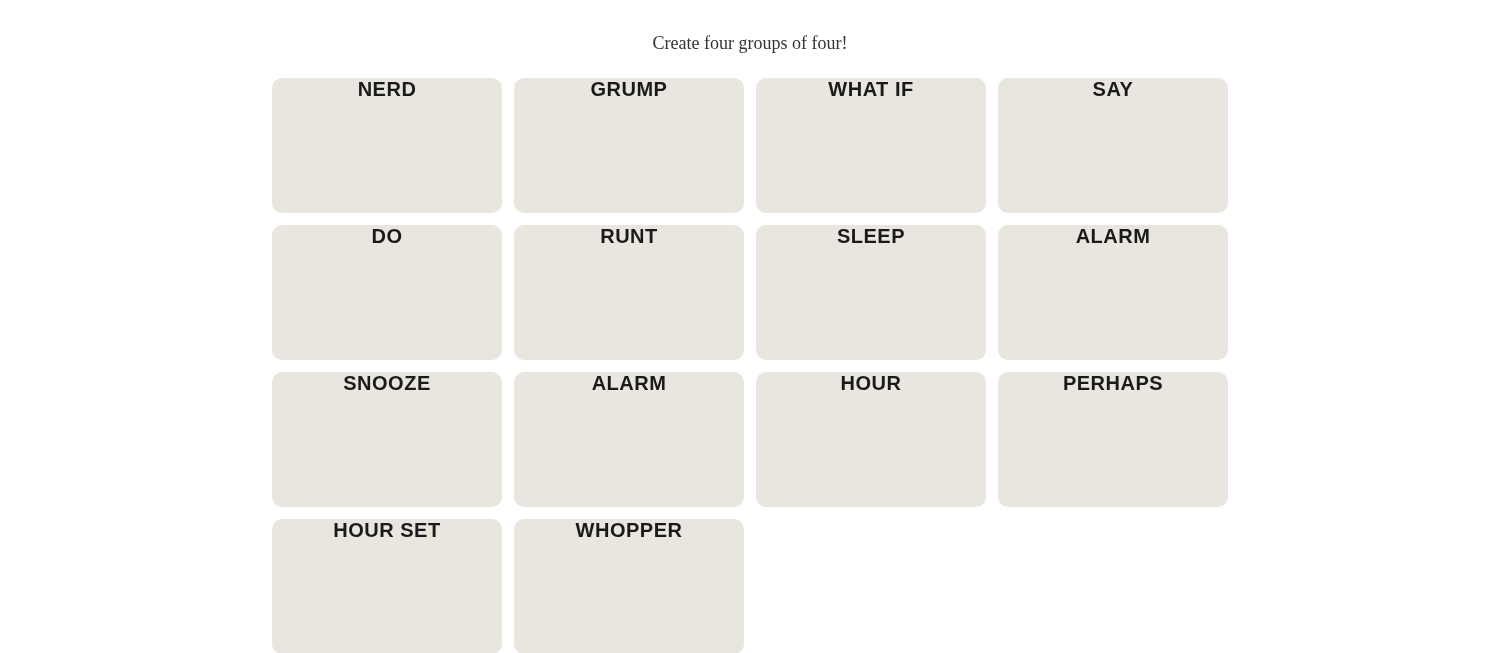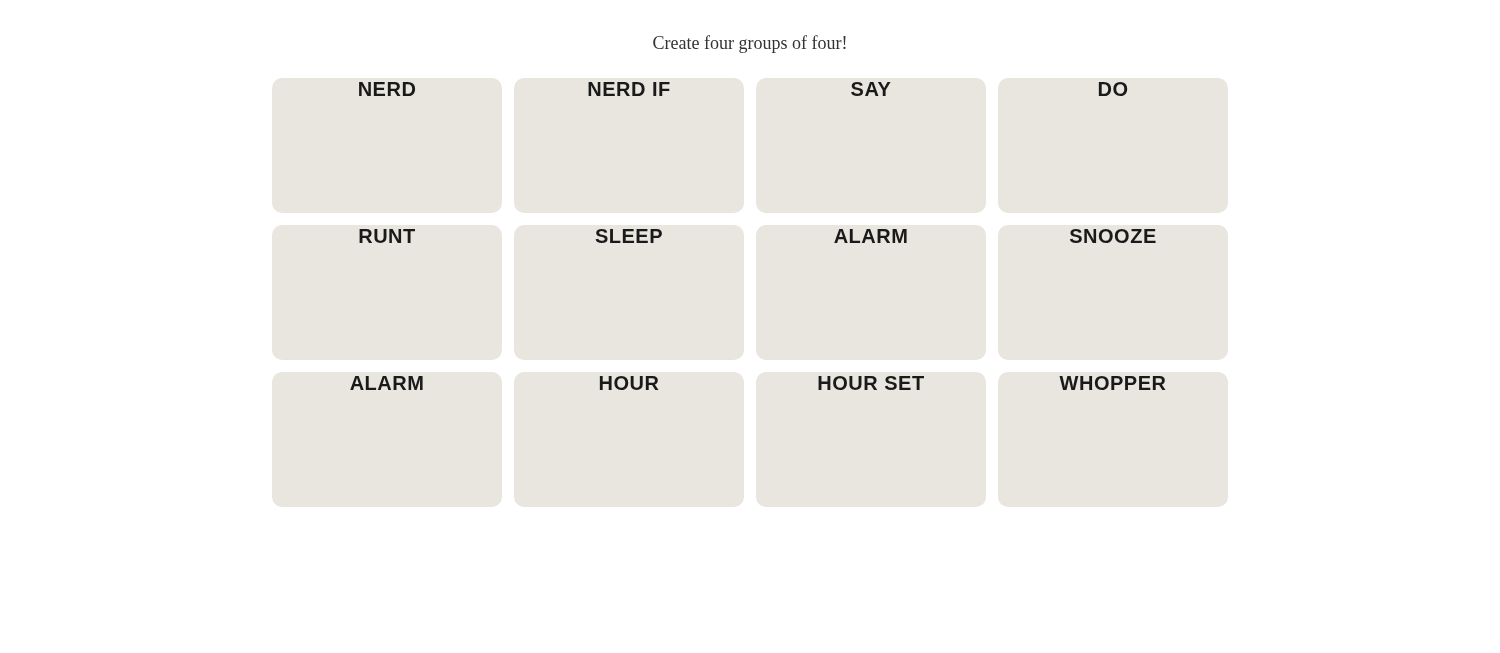--- a/index.html
+++ b/index.html
@@ -56,21 +56,24 @@
 </head>
 <body>
 
 <p class="subtitle">Create four groups of four!</p>
 
 <div class="grid">
 <div class="tile">
       <span class="tile-label">NERD</span>
     </div>
     <div class="tile">
-      <span class="tile-label">NERD IF</span>
+      <span class="tile-label">GRUMP</span>
+    </div>
+    <div class="tile">
+      <span class="tile-label">WHAT IF</span>
     </div>
     <div class="tile">
       <span class="tile-label">SAY</span>
     </div>
     <div class="tile">
       <span class="tile-label">DO</span>
     </div>
     <div class="tile">
       <span class="tile-label">RUNT</span>
     </div>
@@ -83,18 +86,21 @@
     <div class="tile">
       <span class="tile-label">SNOOZE</span>
     </div>
     <div class="tile">
       <span class="tile-label">ALARM</span>
     </div>
     <div class="tile">
       <span class="tile-label">HOUR</span>
     </div>
     <div class="tile">
+      <span class="tile-label">PERHAPS</span>
+    </div>
+    <div class="tile">
       <span class="tile-label">HOUR SET</span>
     </div>
     <div class="tile">
       <span class="tile-label">WHOPPER</span>
     </div>
   </div>
 
 </body></html>

